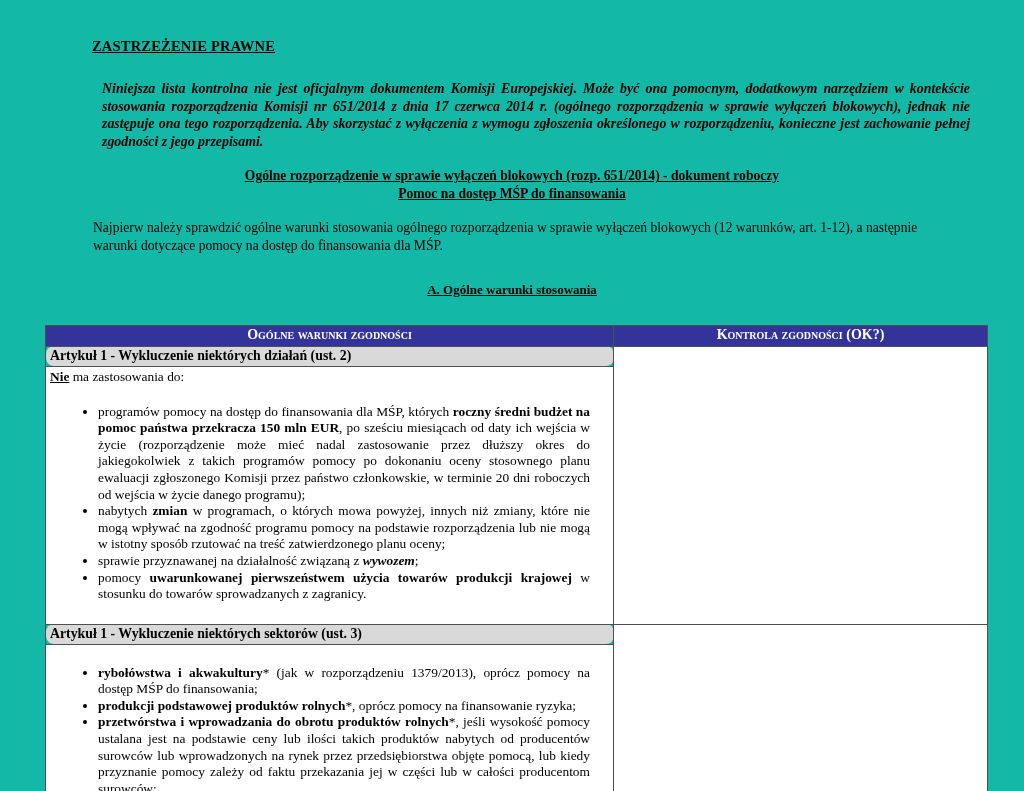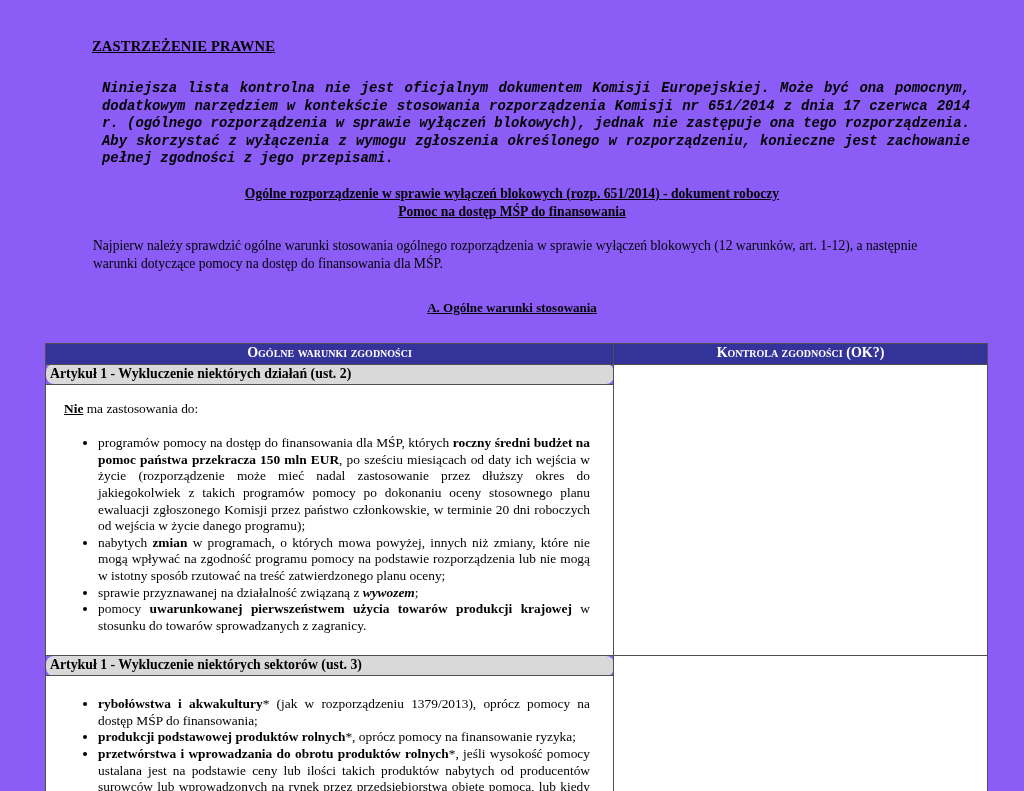--- a/index.html
+++ b/index.html
@@ -1,35 +1,34 @@
 <!DOCTYPE html>
 <html lang="pl"><head>
 <meta charset="utf-8">
 <style>
   html,body { margin:0; padding:0; background:#ffffff; }
   .page {
     position:relative;
     width:1024px; height:791px;
-    background:#8b5cf6;
+    background:#14b8a6;
     font-family:"Liberation Serif", serif;
     color:#000000;
     overflow:hidden;
   }
   .disclaimer-title {
     margin:38px 54px 0 92px;
     font-size:14.5px; font-weight:bold;
     text-decoration:underline;
     letter-spacing:0.2px;
   }
   .disclaimer-body {
     margin:25px 54px 0 102px;
     font-size:13.9px; line-height:17.6px;
     font-weight:bold; font-style:italic;
     text-align:justify;
-    font-family:Liberation Mono, monospace;
   }
   .center-head {
     text-align:center;
     font-size:13.6px; font-weight:bold;
     line-height:18px;
   }
   .center-head-group { margin:17px 40px 0 40px; }
   .underline { text-decoration:underline; }
   .intro {
     margin:16px 62px 0 93px;
@@ -70,21 +69,21 @@
     border-radius:8px;
   }
   td.content-cell {
     background:#ffffff;
     font-size:13.4px;
     line-height:16.6px;
     padding:2px 5px 3px 4px;
     text-align:justify;
   }
   td.check-cell { background:#ffffff; }
-  .cell-intro { margin:14px; }
+  .cell-intro { margin:0; }
   ul.bullets {
     margin:18px;
     padding-left:30px;
     list-style-type:disc;
   }
   ul.bullets li { padding-left:0; }
   .page-footer {
     margin:35px 0 12px 92px;
     font-size:13.9px;
   }

